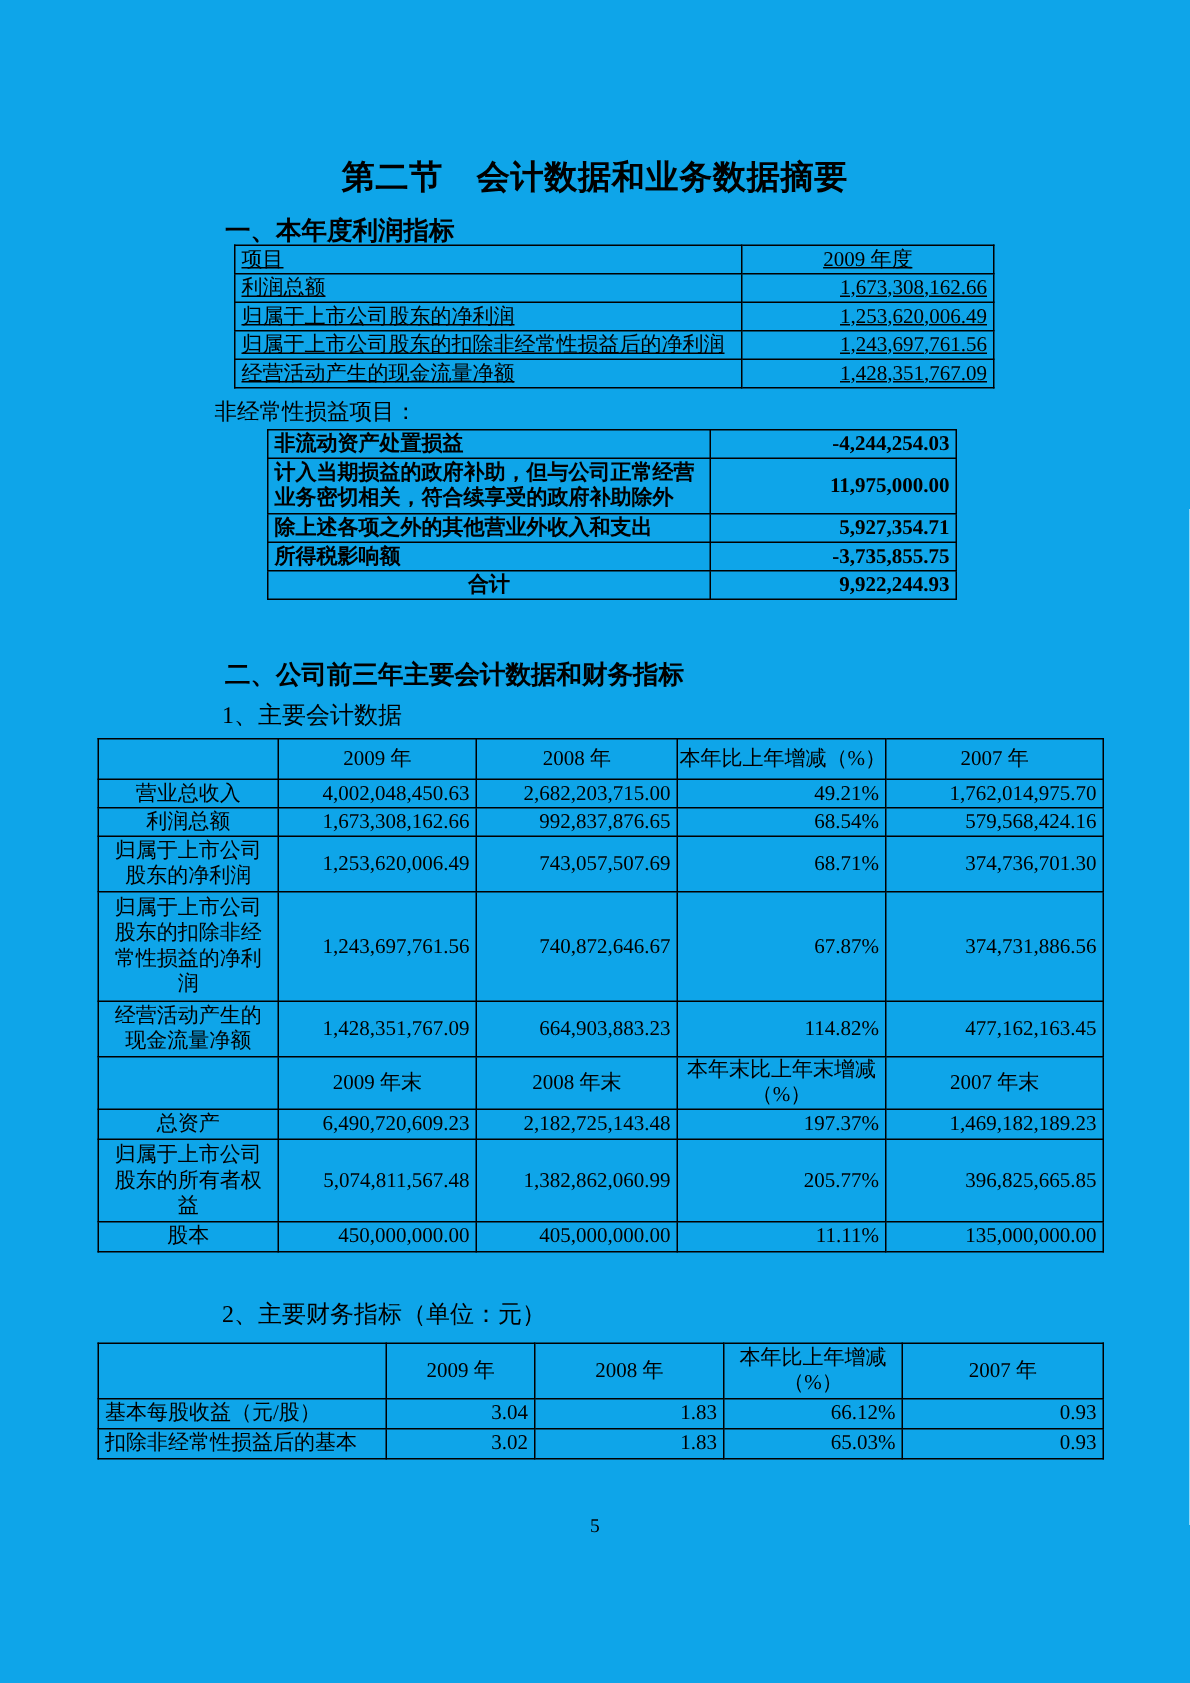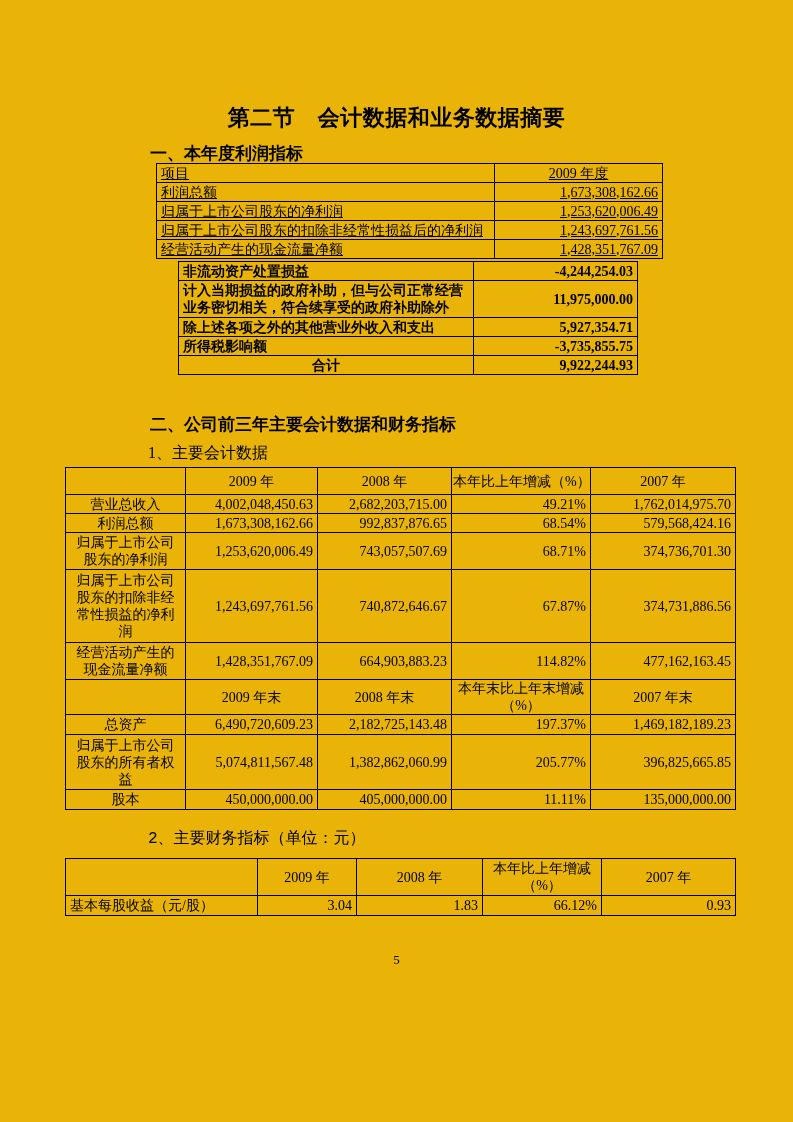--- a/index.html
+++ b/index.html
@@ -1,34 +1,34 @@
 <!DOCTYPE html>
 <html><head>
 <meta charset="utf-8">
 <style>
   html,body{margin:0;padding:0;background:#ffffff;}
   .page{
-    width:793px;height:1122px;margin:0 auto;background:#eab308;color:#000;
+    width:793px;height:1122px;margin:0 auto;background:#0ea5e9;color:#000;
     font-family:"Liberation Serif","DejaVu Serif",serif;
     overflow:hidden;position:relative;
   }
   .doc-title{
     margin:103px 0 0 0;text-align:center;
     font-family:"Liberation Sans","DejaVu Sans",sans-serif;
     font-weight:bold;font-size:22px;line-height:29px;letter-spacing:0.5px;
   }
   .h-sec{
     font-family:"Liberation Sans","DejaVu Sans",sans-serif;
     font-weight:bold;font-size:17px;line-height:19px;
   }
   .h1{margin:12px 0 0 150px;}
   .h2{margin:40px 0 0 150px;}
   .h-sub{font-size:16px;line-height:19px;}
   .hs1{margin:9px 0 0 148px;}
-  .hs2{margin:20px 0 0 148px;font-family:Liberation Mono, monospace;}
+  .hs2{margin:32px 0 0 148px;}
   .nr-label{margin:7px 0 0 143px;font-size:15px;line-height:18px;}
   table{border-collapse:collapse;table-layout:fixed;}
   td{
     border:1px solid #000;font-size:14px;line-height:17px;
     padding:0 4px;vertical-align:middle;word-break:break-all;
   }
   .num{text-align:right;}
   .ctr{text-align:center;}
   .lft{text-align:left;}
   .nowrap{white-space:nowrap;padding:0 1px;}
@@ -79,20 +79,21 @@
       <td class="lft">归属于上市公司股东的扣除非经常性损益后的净利润</td>
       <td class="num">1,243,697,761.56</td>
     </tr>
     <tr class="rh19">
       <td class="lft">经营活动产生的现金流量净额</td>
       <td class="num">1,428,351,767.09</td>
     </tr>
   </tbody>
     </table>
 
+  <div class="nr-label">非经常性损益项目：</div>
 
   <table class="t2">
     <colgroup>
         <col style="width:295px">
         <col style="width:164px">
       </colgroup>
     <tbody>
         <tr class="rh19">
       <td class="lft">非流动资产处置损益</td>
       <td class="num">-4,244,254.03</td>
@@ -220,18 +221,25 @@
       <td class="ctr">本年比上年增减（%）</td>
       <td class="ctr">2007 年</td>
     </tr>
     <tr class="rh20">
       <td class="lbl">基本每股收益（元/股）</td>
       <td class="num">3.04</td>
       <td class="num">1.83</td>
       <td class="num">66.12%</td>
       <td class="num">0.93</td>
     </tr>
+    <tr class="rh20">
+      <td class="lbl">扣除非经常性损益后的基本</td>
+      <td class="num">3.02</td>
+      <td class="num">1.83</td>
+      <td class="num">65.03%</td>
+      <td class="num">0.93</td>
+    </tr>
   </tbody>
     </table>
 
   <div class="page-num">5</div>
 
 </div>
 
 </body></html>

